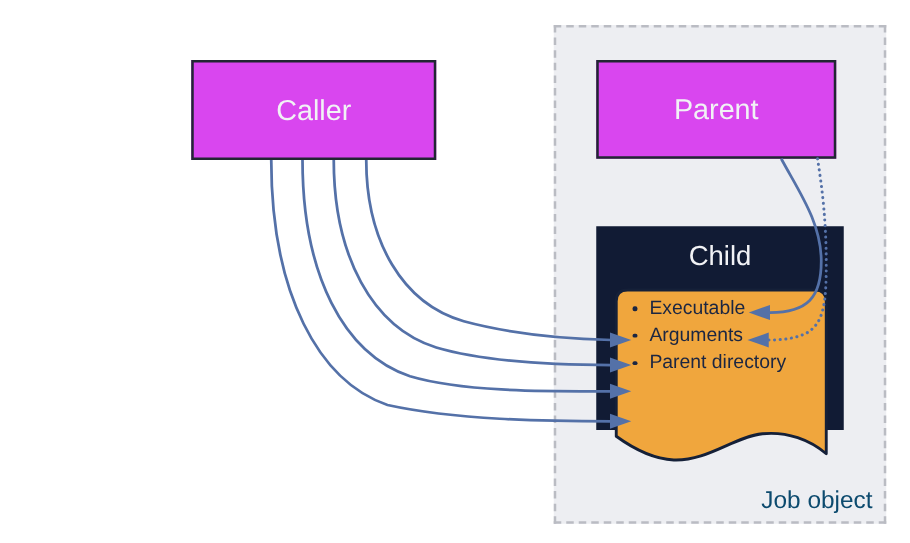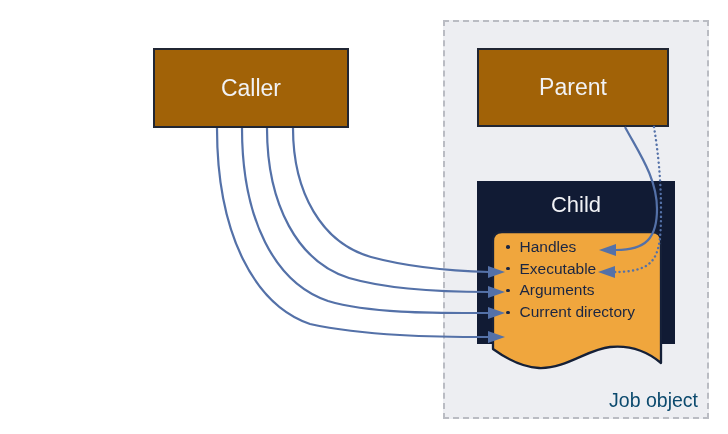--- a/index.html
+++ b/index.html
@@ -10,21 +10,21 @@
   .job-box{
     position:absolute;left:443px;top:20px;width:266px;height:399px;
     box-sizing:border-box;background:#edeef2;border:2px dashed #babcc3;
     z-index:1;
   }
   .job-label{
     position:absolute;right:9px;bottom:5px;
     font-size:19.5px;color:#0c4a6e;
   }
   .pbox{
-    position:absolute;box-sizing:border-box;background:#a16207;border:2.5px solid #212633;
+    position:absolute;box-sizing:border-box;background:#d946ef;border:2.5px solid #212633;
     display:flex;align-items:center;justify-content:center;
     color:#f1f2f5;font-size:23px;z-index:2;
   }
   .caller{left:153px;top:48px;width:196px;height:80px;}
   .parent{left:477px;top:48px;width:192px;height:79px;}
   .child{
     position:absolute;left:477px;top:181px;width:198px;height:163px;
     background:#111b34;z-index:2;display:flex;justify-content:center;
     color:#f1f2f5;font-size:22px;
   }
@@ -82,29 +82,25 @@
     <path d="M 625 127 C 639 153 657 178 657 209 C 657 238 646 250 616 250" fill="none" stroke="#5471a8" stroke-width="2.2"></path>
     <polygon points="616,244 599,250 616,256" fill="#5471a8"></polygon>
 
     <path d="M 654 127 C 658 152 661 178 661 212 C 661 242 659 258 646 266 C 637 271 625 272 615 272" fill="none" stroke="#5471a8" stroke-width="2.4" stroke-dasharray="0.1 4.4" stroke-linecap="round"></path>
     <polygon points="615,266 598,272 615,278" fill="#5471a8"></polygon>
   </svg>
 
   <ul class="doc-list">
     <li>
       <span class="dot"></span>
-      <span class="txt">Handles</span>
-    </li>
-    <li>
-      <span class="dot"></span>
       <span class="txt">Executable</span>
     </li>
     <li>
       <span class="dot"></span>
       <span class="txt">Arguments</span>
     </li>
     <li>
       <span class="dot"></span>
-      <span class="txt">Current directory</span>
+      <span class="txt">Parent directory</span>
     </li>
   </ul>
 
 </div>
 
 </body></html>

